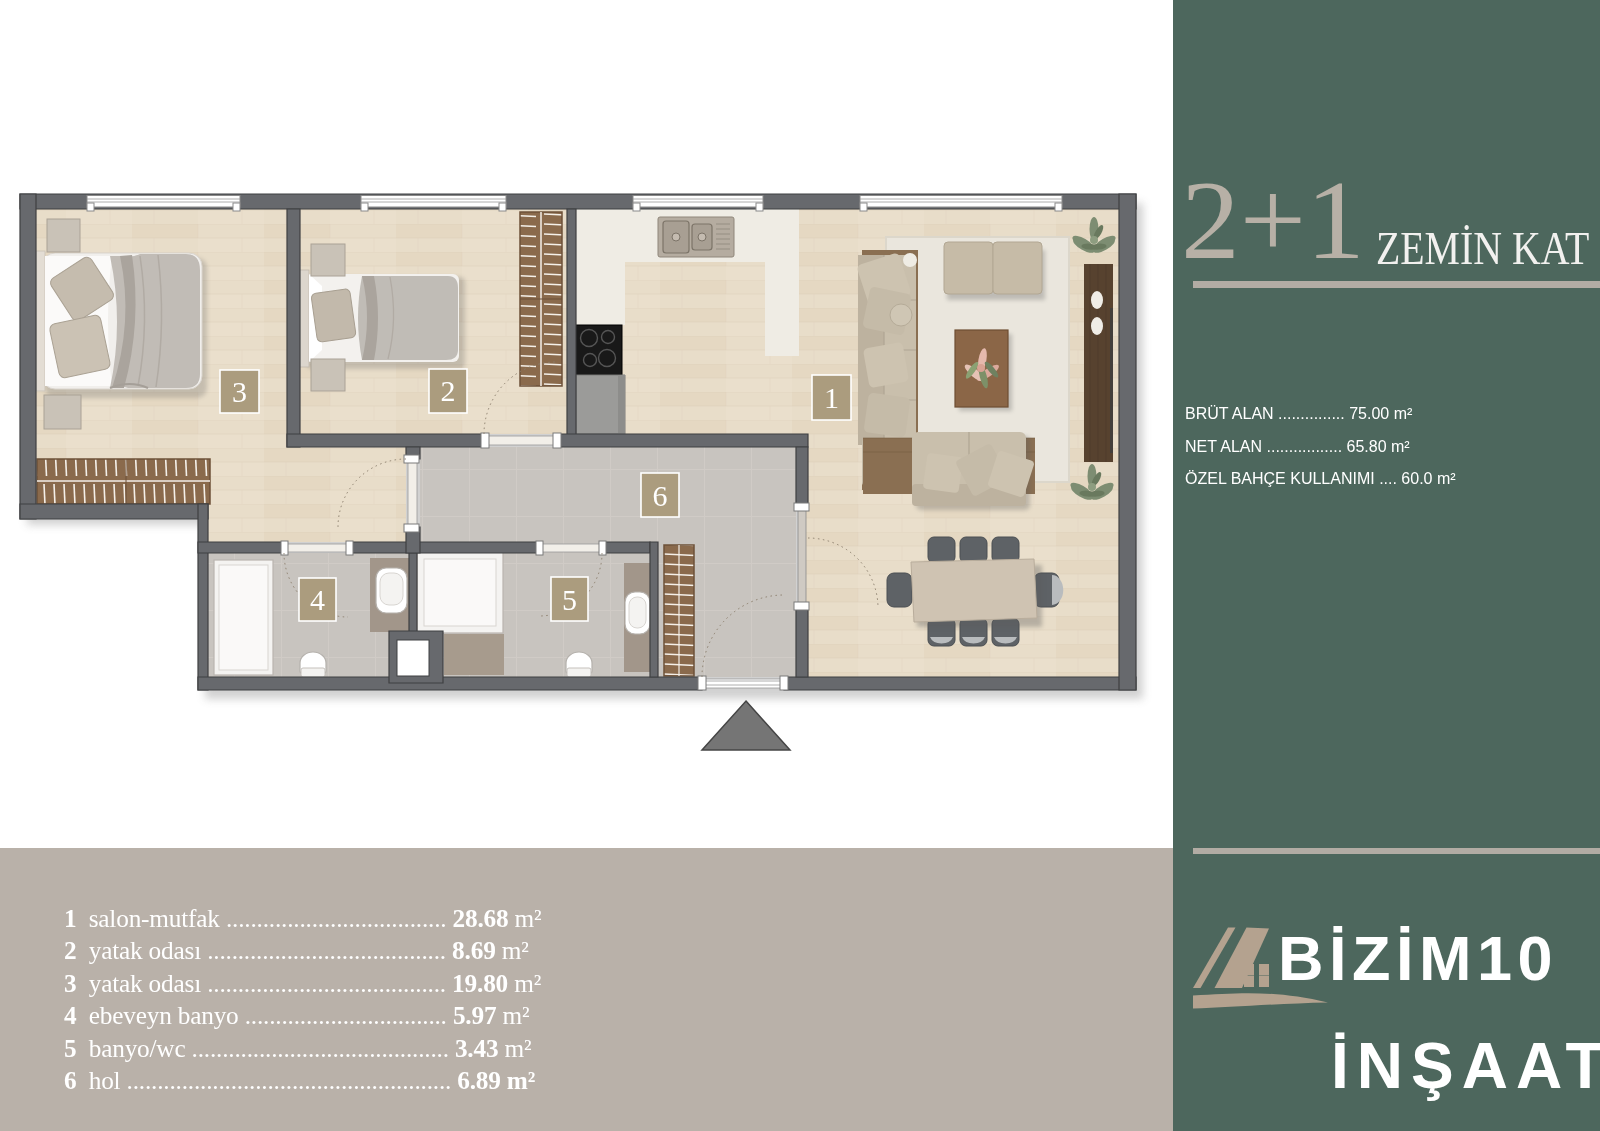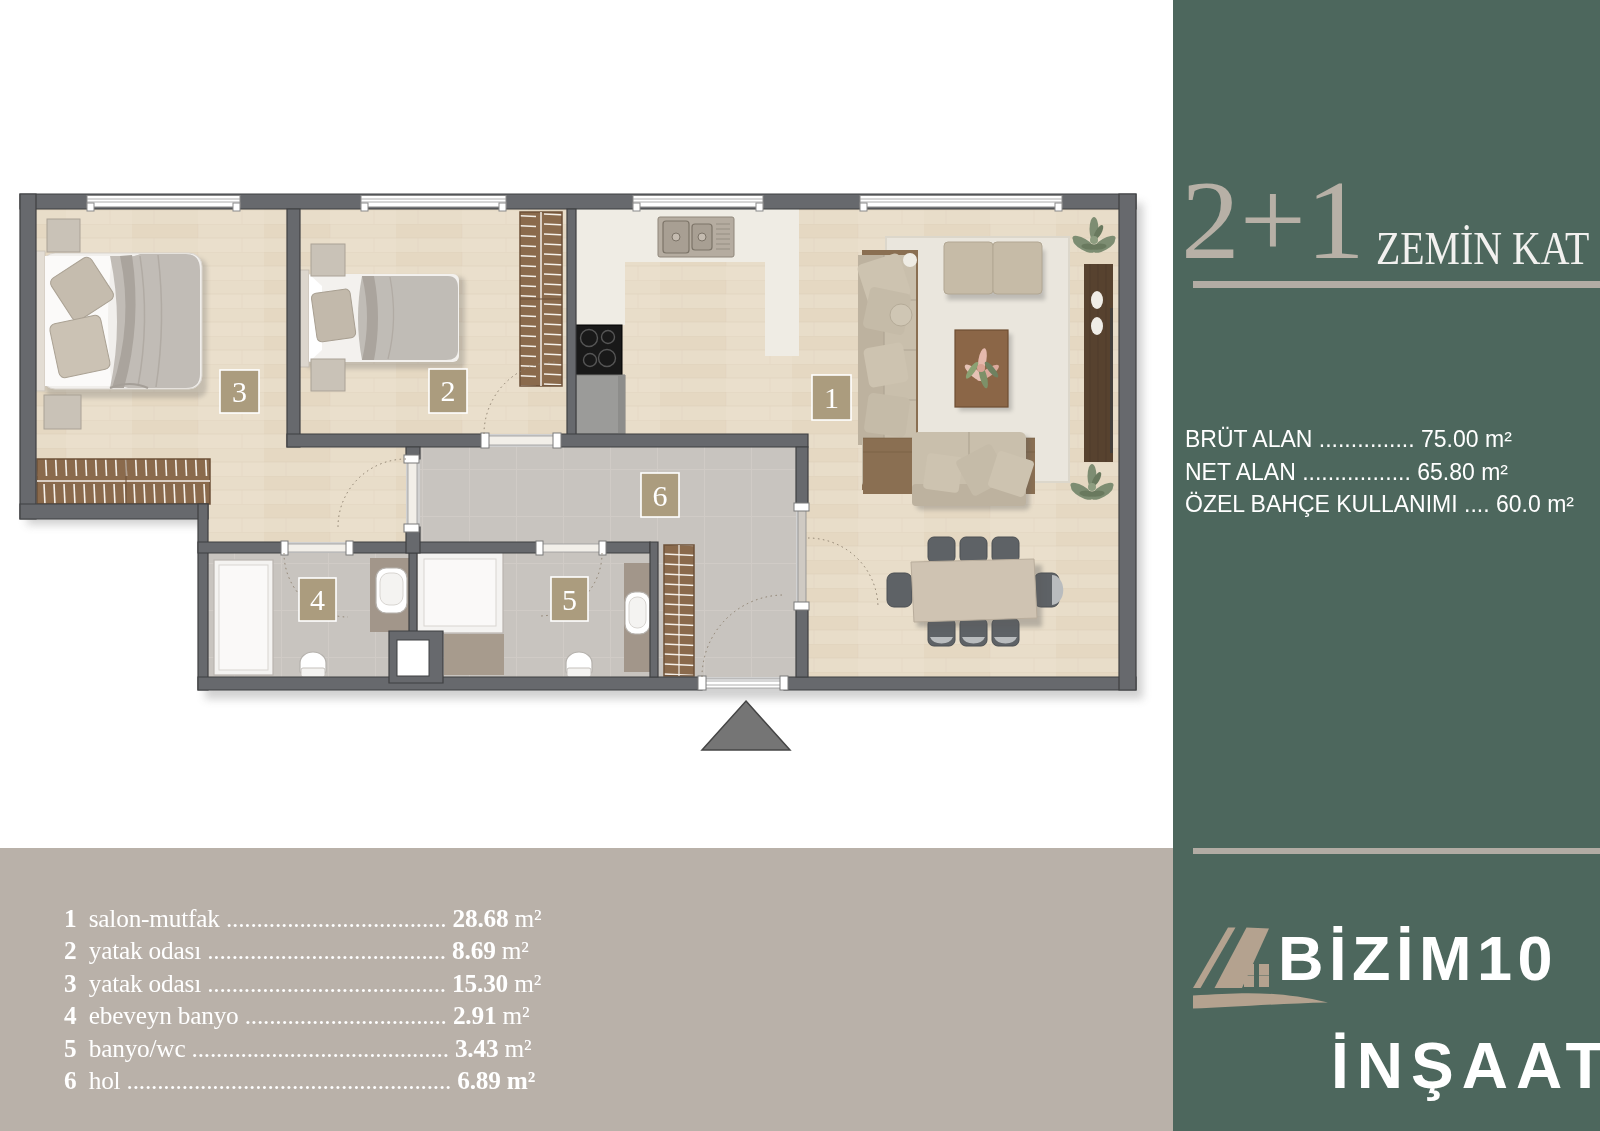--- a/index.html
+++ b/index.html
@@ -434,21 +434,21 @@
 <div class="abs" style="left:1173px;top:0;width:427px;height:1131px;background:#4d675d;"></div>
 
 <div class="abs" style="left:0;top:848px;width:1173px;height:283px;background:#b9b1a9;"></div>
 
 <div class="abs" style="left:1181px;top:164px;color:#b7b0a6;font-family:'Liberation Serif',serif;font-size:112px;line-height:112px;white-space:nowrap;transform:scaleX(1.05);transform-origin:left top;">2+1</div>
 
 <div class="abs" style="left:1376px;top:226px;color:#f2f1ef;font-family:'Liberation Serif',serif;font-size:46px;line-height:46px;white-space:nowrap;transform:scaleX(0.865);transform-origin:left top;">ZEMİN KAT</div>
 
 <div class="abs" style="left:1193px;top:281px;width:407px;height:7px;background:#b2aca4;"></div>
 
-<div class="abs" style="left:1185px;top:423px;width:416px;color:#ffffff;font-size:23px;line-height:32.5px;white-space:nowrap;">
+<div class="abs" style="left:1185px;top:398px;width:416px;color:#ffffff;font-size:16px;line-height:32.5px;white-space:nowrap;">
 BRÜT ALAN ............... 75.00 m²<br>
 NET ALAN ................. 65.80 m²<br>
 ÖZEL BAHÇE KULLANIMI .... 60.0 m²
 </div>
 
 <div class="abs" style="left:1193px;top:848px;width:407px;height:6px;background:#b2aca4;"></div>
 
 <svg class="abs" style="left:1180px;top:900px;" width="420" height="150" viewBox="0 0 420 150">
  <g fill="#b4a28f">
   <polygon points="13,88 48,27.5 55.5,27.5 20.5,88"></polygon>
@@ -461,17 +461,17 @@
  </g>
 </svg>
 
 <div class="abs" style="left:1278px;top:927px;color:#ffffff;font-weight:bold;font-size:63px;line-height:1;letter-spacing:5.5px;white-space:nowrap;text-align:center;">BİZİM10</div>
 
 <div class="abs" style="left:1331px;top:990px;color:#ffffff;font-weight:bold;font-size:64px;line-height:1;letter-spacing:8px;white-space:nowrap;margin-top:44px;">İNŞAAT</div>
 
 <div class="abs" style="left:64px;top:902px;width:540px;color:#ffffff;font-size:25.3px;line-height:32.4px;letter-spacing:-0.2px;white-space:nowrap;font-family:Liberation Serif, serif;">
 <b>1</b>&nbsp; salon-mutfak .................................... <b>28.68</b> m²<br>
 <b>2</b>&nbsp; yatak odası ....................................... <b>8.69</b> m²<br>
-<b>3</b>&nbsp; yatak odası ....................................... <b>15.30</b> m²<br>
-<b>4</b>&nbsp; ebeveyn banyo ................................. <b>2.91</b> m²<br>
+<b>3</b>&nbsp; yatak odası ....................................... <b>19.80</b> m²<br>
+<b>4</b>&nbsp; ebeveyn banyo ................................. <b>5.97</b> m²<br>
 <b>5</b>&nbsp; banyo/wc .......................................... <b>3.43</b> m²<br>
 <b>6</b>&nbsp; hol ..................................................... <b>6.89 m²</b>
 </div>
 
 </body></html>

